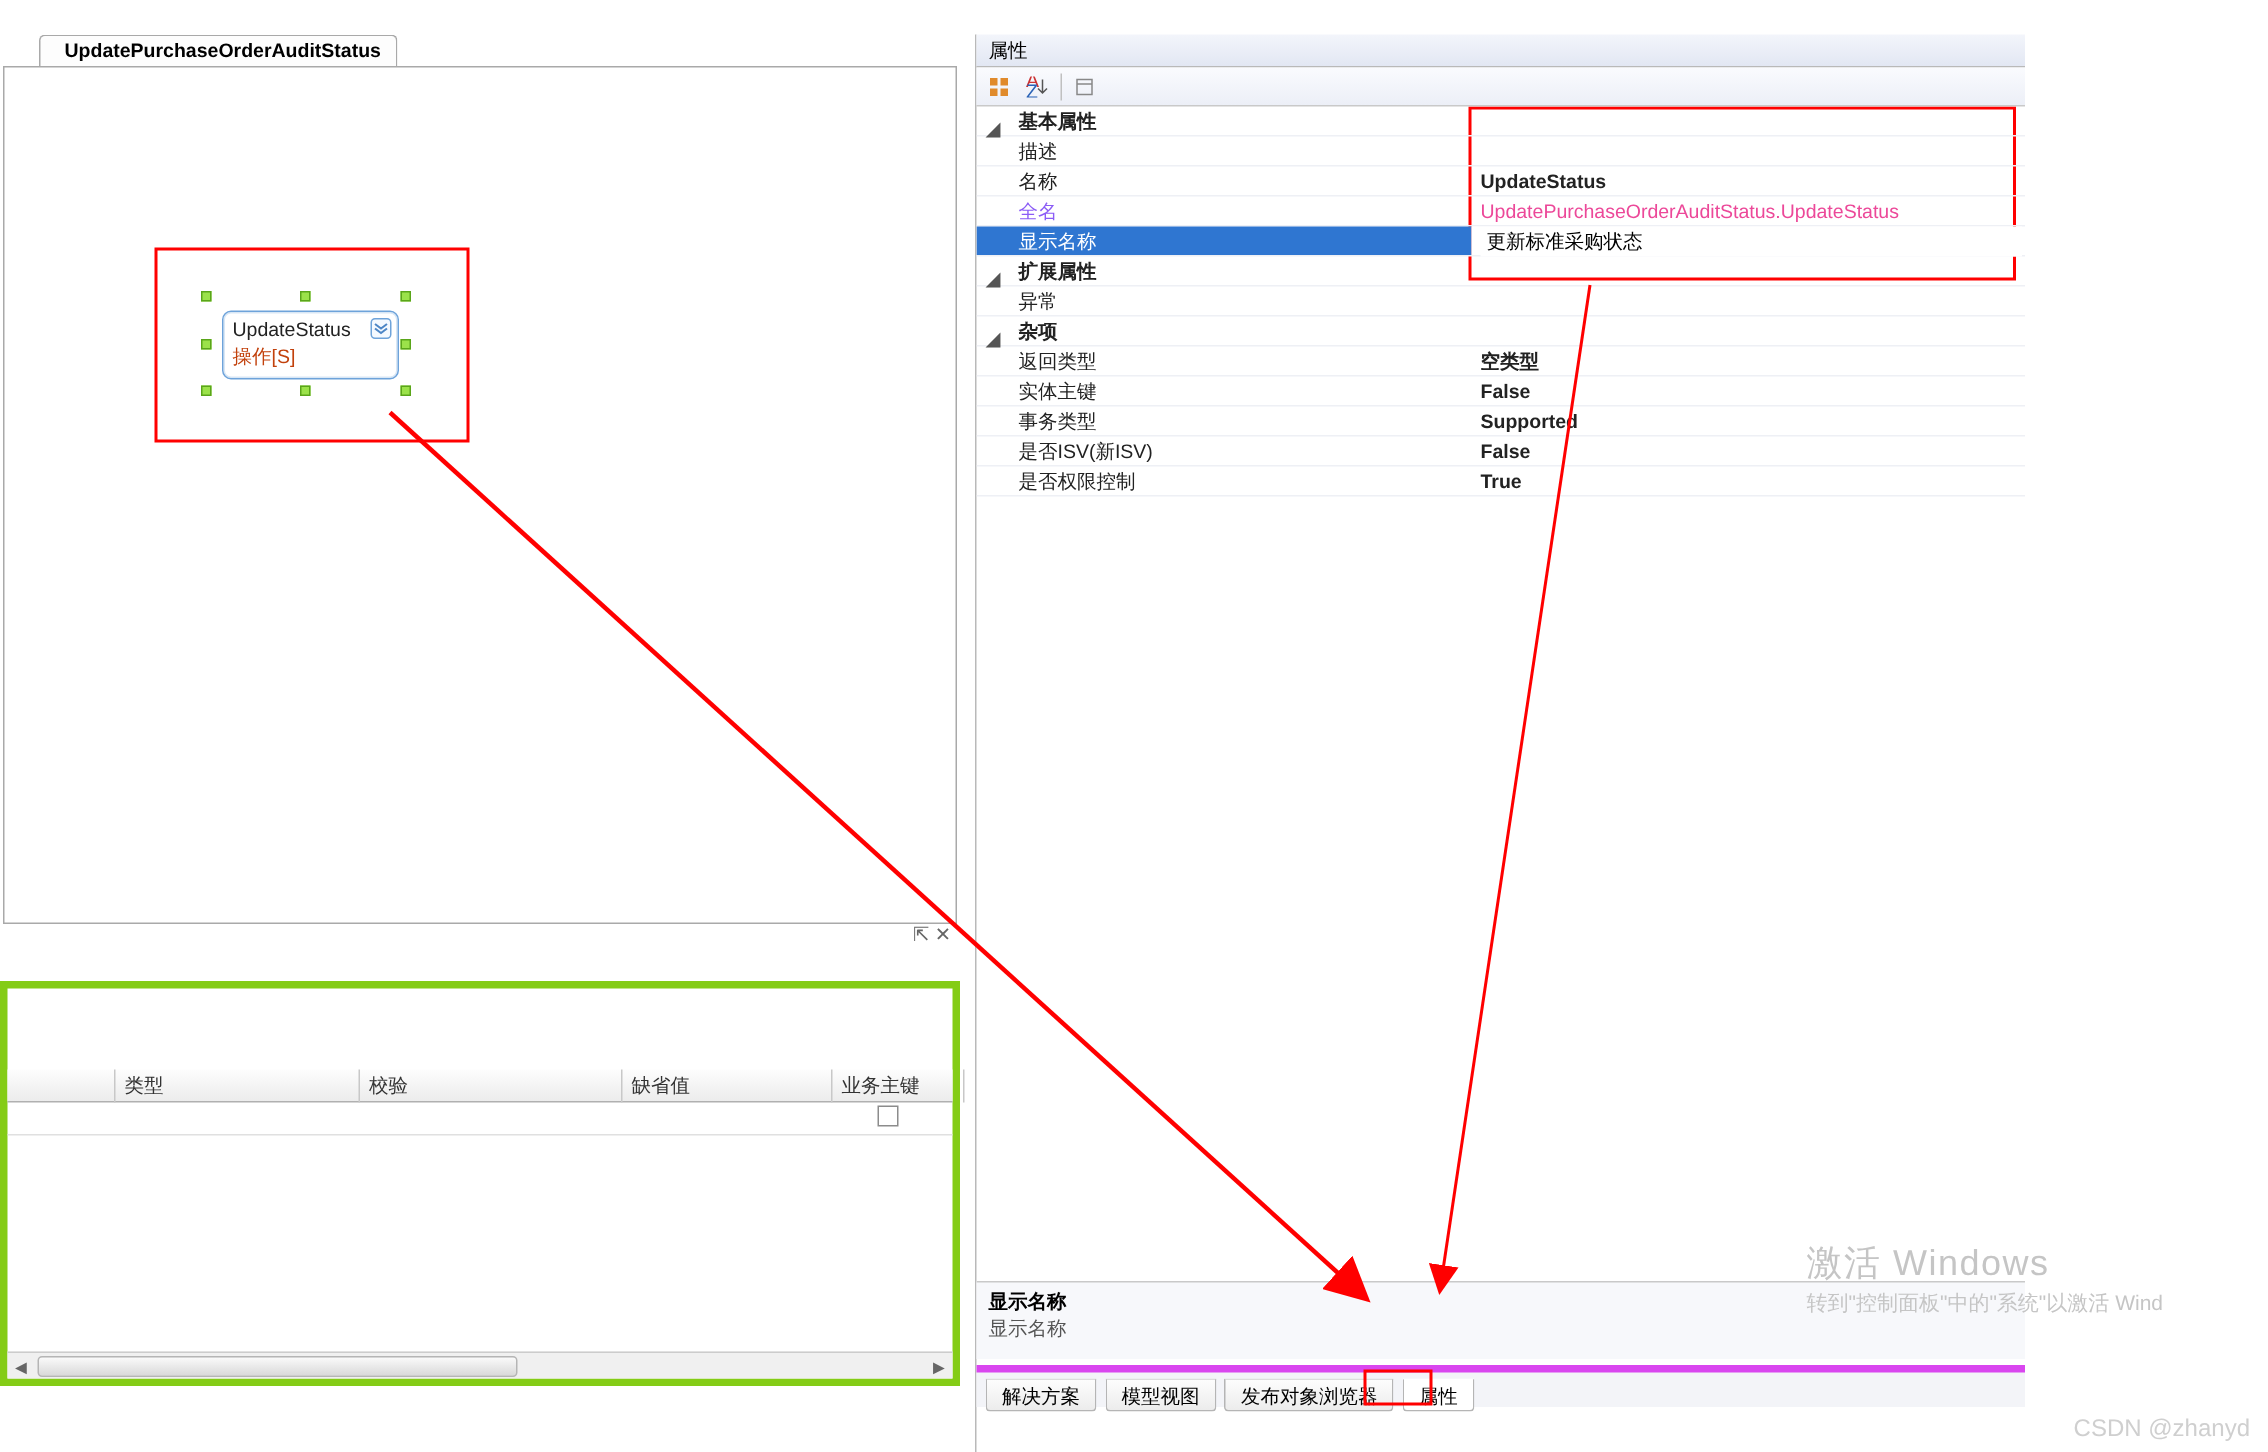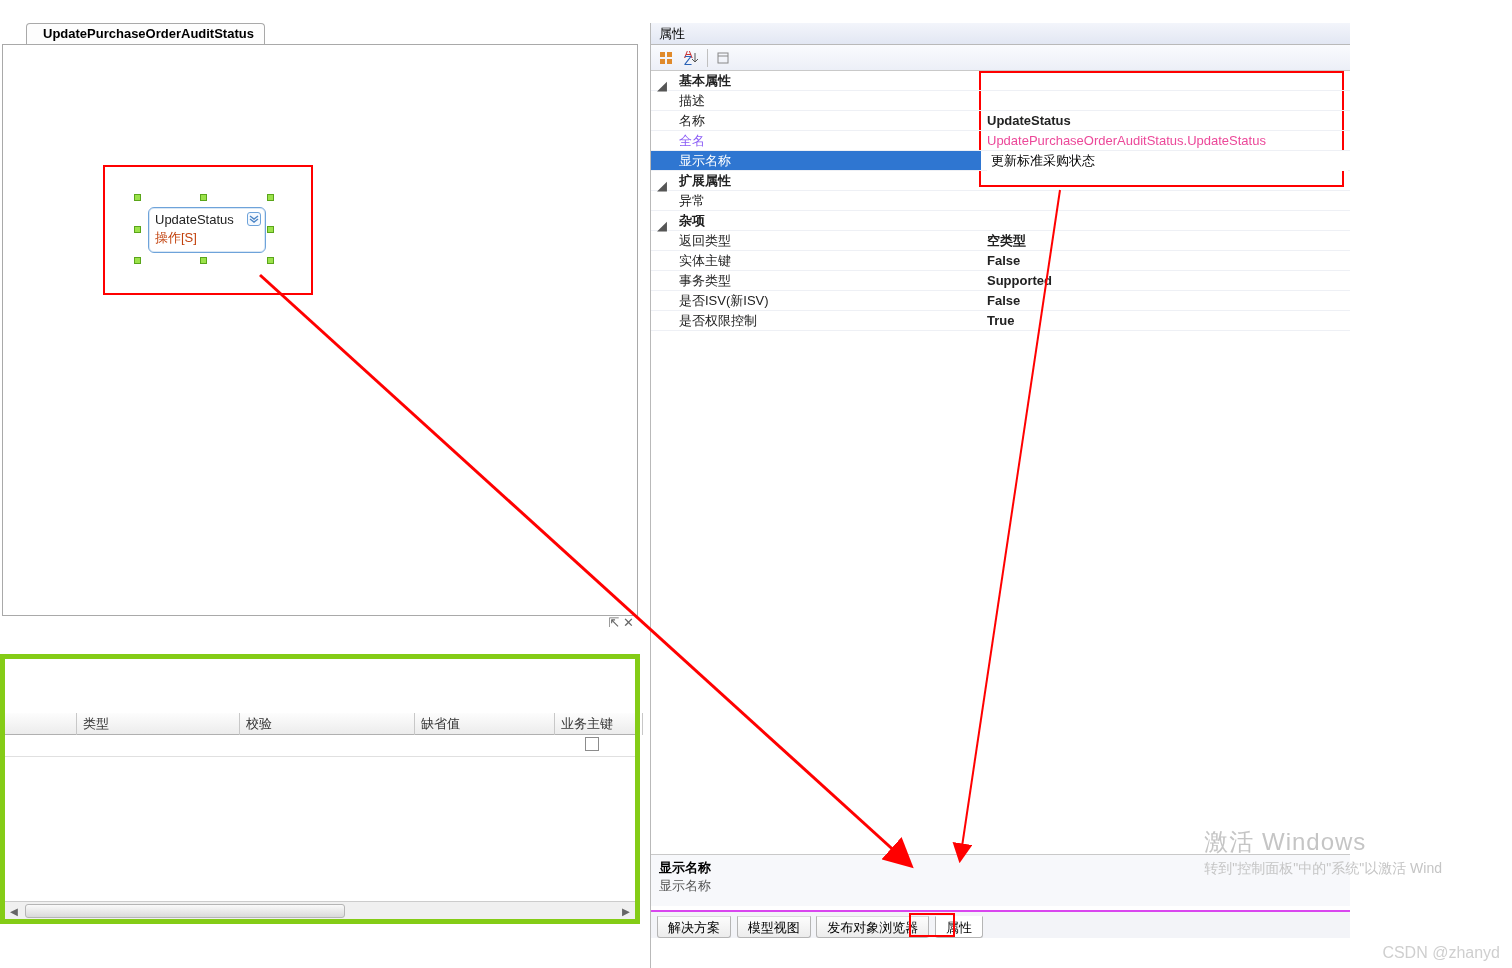--- a/index.html
+++ b/index.html
@@ -88,21 +88,21 @@
   .prow.sel .pval  { background: #fff; }
   .pval-input { border:none; outline:none; width:100%; height:100%; padding:0 4px; font-weight:normal; font-size:13px; font-family:inherit; }
 
   .red-box-2 { position: absolute; border:2px solid #ff0000; }
 
   .desc-pane { position: absolute; left: 0; right: 0; bottom: 62px; height: 52px; border-top:1px solid #c9c9c9; padding: 4px 8px; background: #f7f8fb; }
   .desc-pane .dt { font-weight: bold; }
   .desc-pane .dd { color: #555; }
 
   
-  .btabs { position:absolute; left:0; right:0; bottom:30px; height:28px; border-top:2px solid #d946ef; background:#f3f4f8; padding-left:6px;}
+  .btabs { position:absolute; left:0; right:0; bottom:30px; height:28px; border-top:5px solid #d946ef; background:#f3f4f8; padding-left:6px;}
   .btab { display:inline-block; height:22px; line-height:22px; margin-top:4px; margin-right:2px; padding:0 10px; background:linear-gradient(#fdfdfd,#ececec); border:1px solid #b5b5b5; border-top:1px solid #dcdcdc; border-radius:0 0 3px 3px; }
   .btab.active { background:#fff; font-weight:normal; border-top:1px solid #fff; }
   .red-box-3 { position:absolute; border:2px solid #ff0000; }
 
   
   .wm { position: absolute; right: 70px; bottom: 90px; color: #c5c5c5; }
   .wm .big { font-size: 24px; letter-spacing: 1px; }
   .wm .small { font-size: 14px; margin-top: 2px; }
   .csdn-wm { position:absolute; right:12px; bottom:6px; color:#cfcfcf; font-size:16px; }
 

